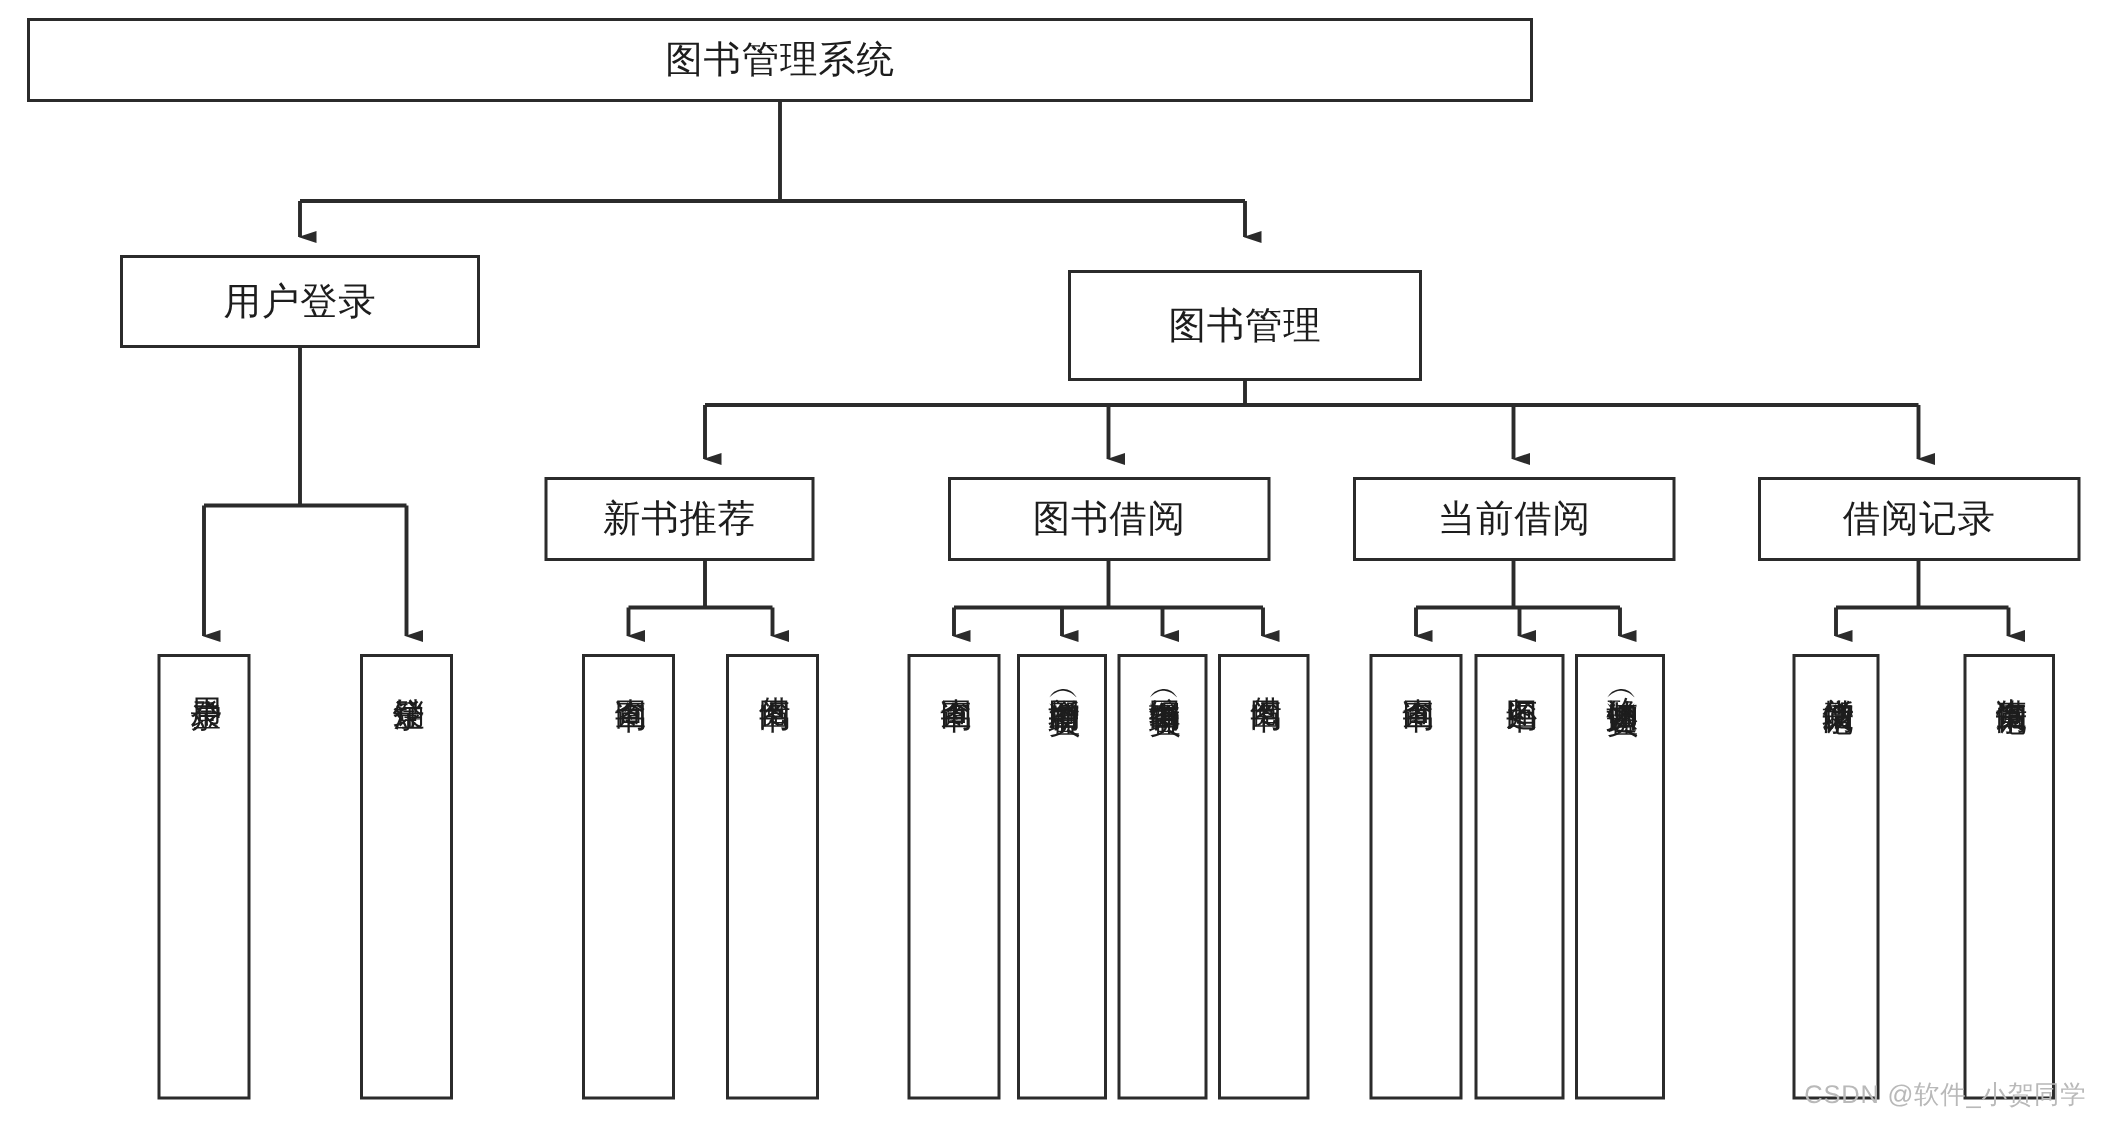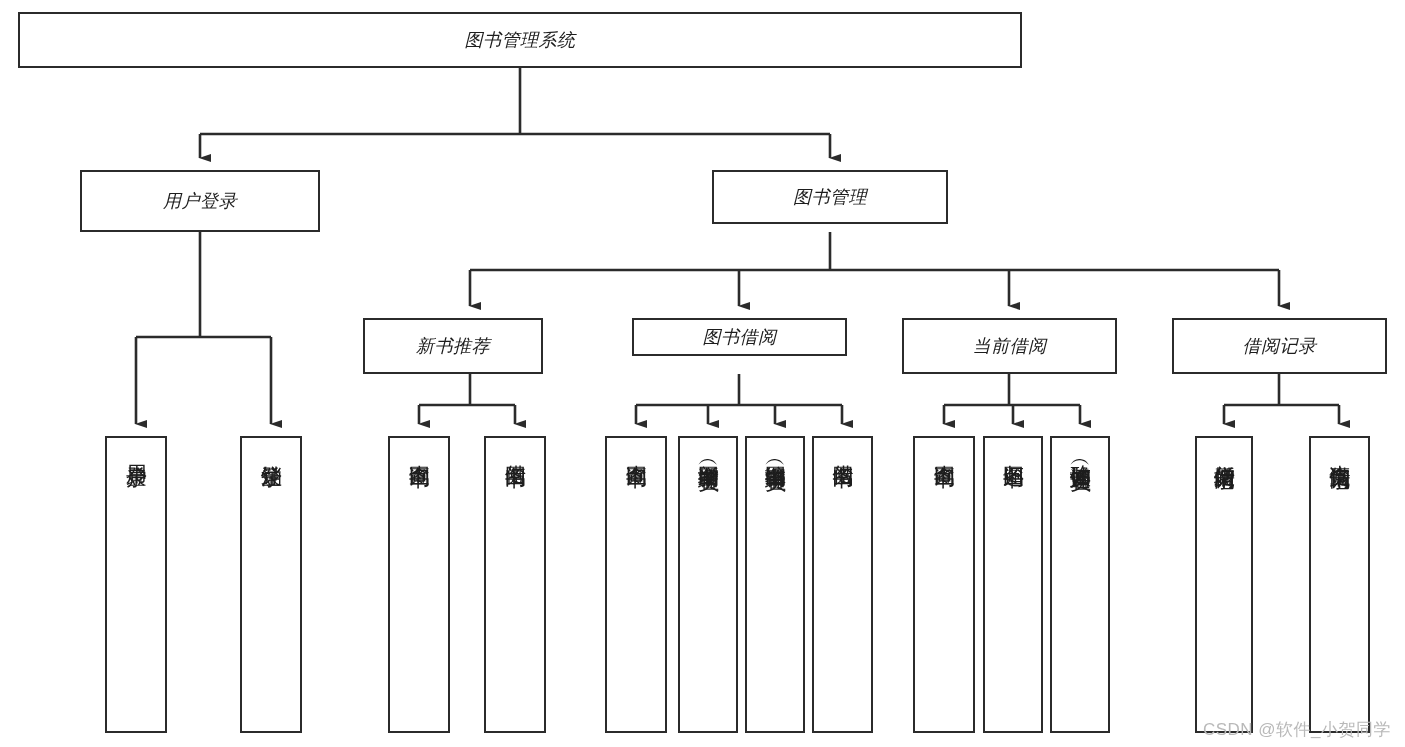--- a/index.html
+++ b/index.html
@@ -26,25 +26,24 @@
     position: absolute;
     box-sizing: border-box;
     background: #ffffff;
     border: 2px solid #2b2b2b;
     display: flex;
     align-items: center;
     justify-content: center;
     color: #1d1d1d;
   }
   .node.horiz .label {
-    font-size: 18px;
+    font-size: 25px;
     line-height: 1.15;
     letter-spacing: 0.5px;
     white-space: nowrap;
-    font-style: italic;
   }
   .node.vert {
     align-items: flex-start;
     justify-content: center;
     padding-top: 10px;
   }
   .node.vert .label {
     writing-mode: vertical-rl;
     text-orientation: upright;
     font-size: 21px;
@@ -118,28 +117,28 @@
     </g>
   </svg>
 
   <div class="node horiz" style="left: 18px; top: 12px; width: 1004px; height: 56px;">
     <span class="label">图书管理系统</span>
   </div>
 
   <div class="node horiz" style="left: 80px; top: 170px; width: 240px; height: 62px;">
     <span class="label">用户登录</span>
   </div>
-  <div class="node horiz" style="left: 712px; top: 170px; width: 236px; height: 54px;">
+  <div class="node horiz" style="left: 712px; top: 180px; width: 236px; height: 74px;">
     <span class="label">图书管理</span>
   </div>
 
   <div class="node horiz" style="left: 363px; top: 318px; width: 180px; height: 56px;">
     <span class="label">新书推荐</span>
   </div>
-  <div class="node horiz" style="left: 632px; top: 318px; width: 215px; height: 38px;">
+  <div class="node horiz" style="left: 632px; top: 318px; width: 215px; height: 56px;">
     <span class="label">图书借阅</span>
   </div>
   <div class="node horiz" style="left: 902px; top: 318px; width: 215px; height: 56px; align-items: center;">
     <span class="label">当前借阅</span>
   </div>
   <div class="node horiz" style="left: 1172px; top: 318px; width: 215px; height: 56px;">
     <span class="label">借阅记录</span>
   </div>
 
   <div class="node vert" style="left: 105px; top: 436px; width: 62px; height: 297px;">

